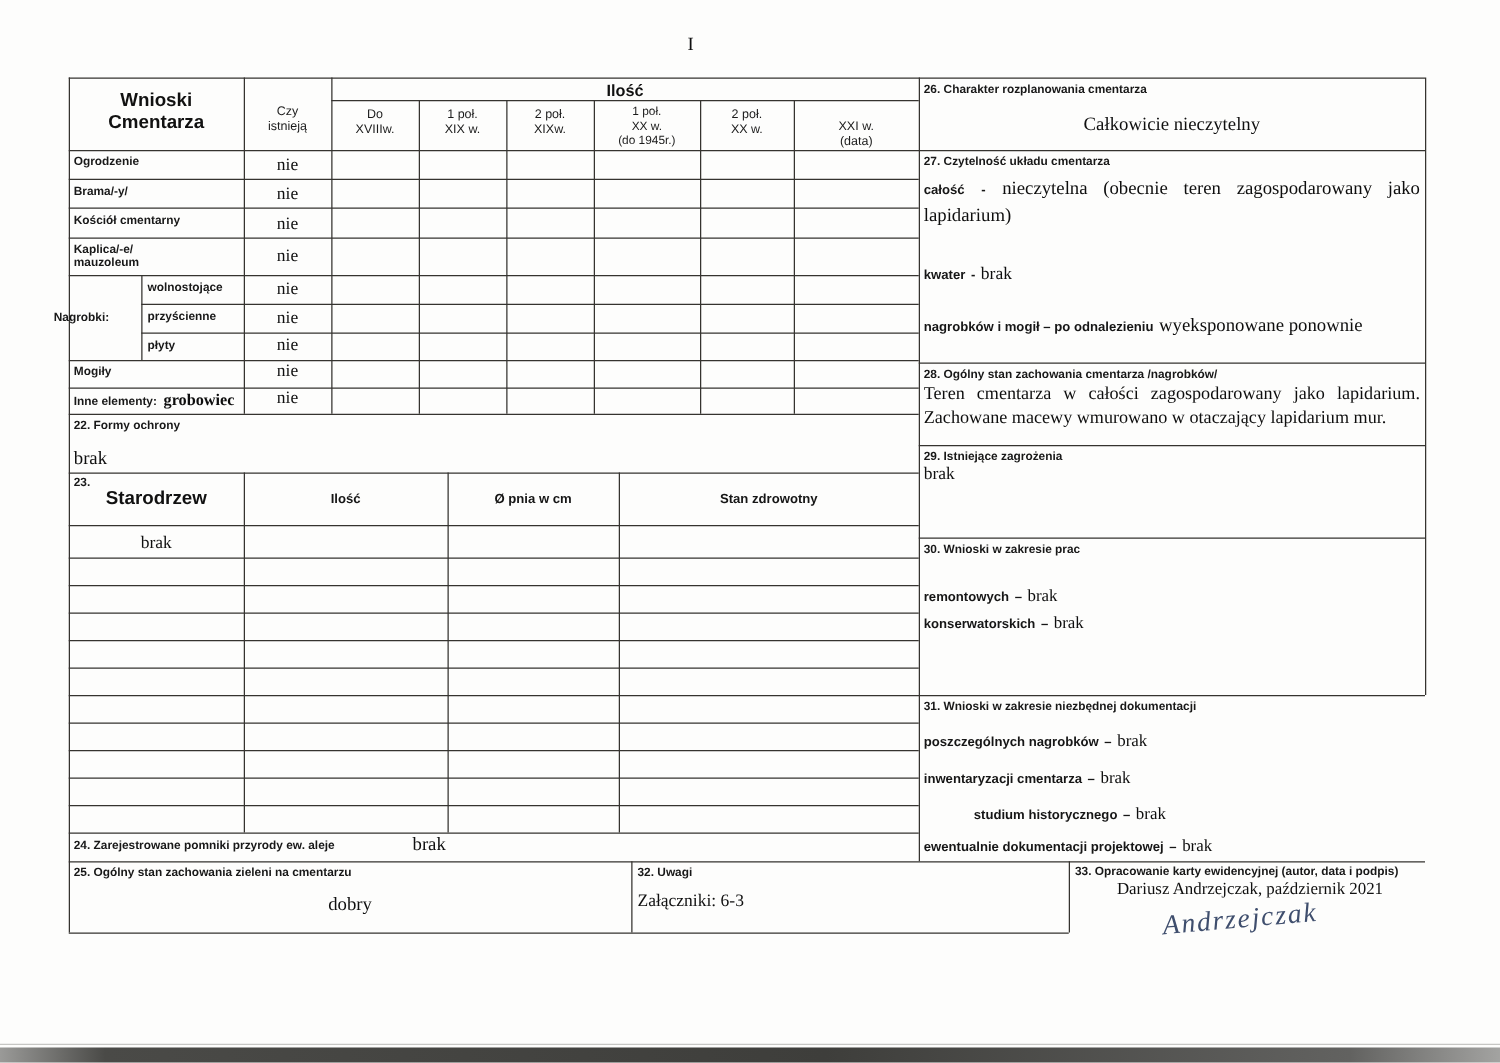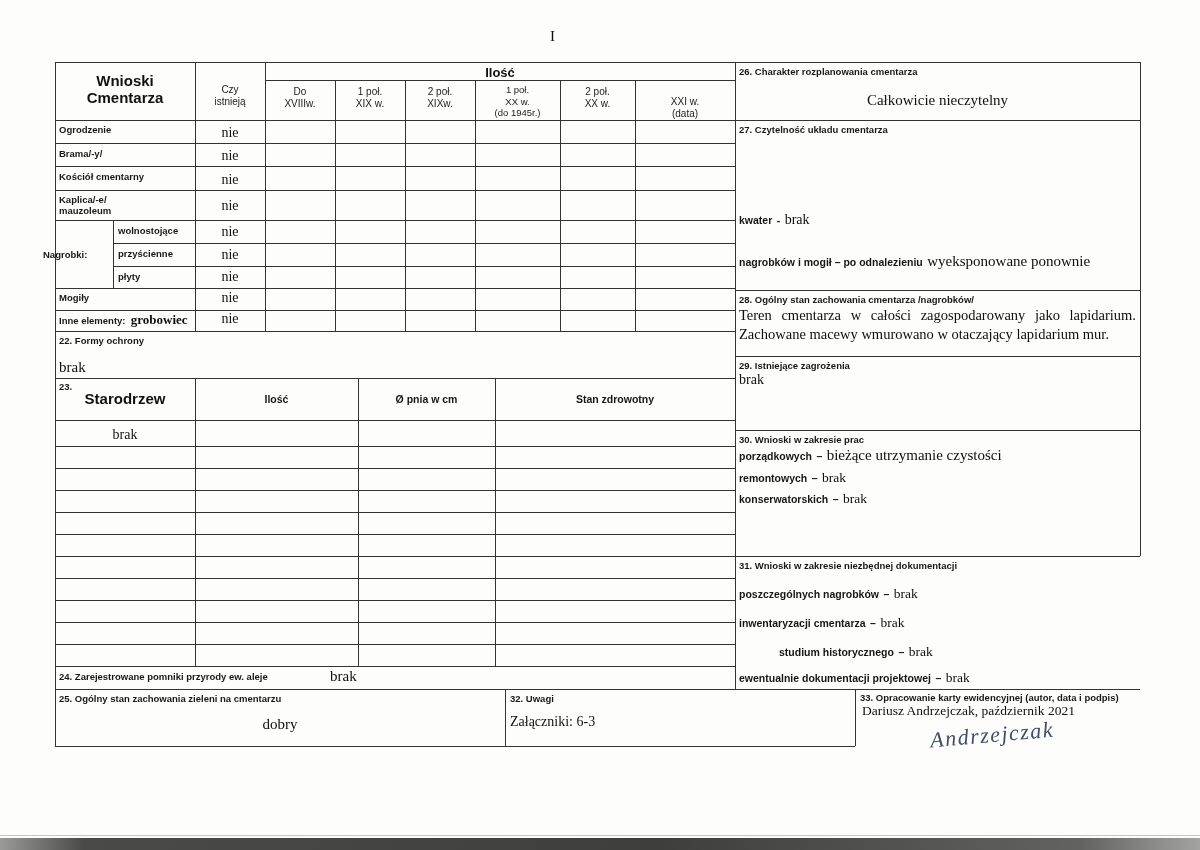--- a/index.html
+++ b/index.html
@@ -158,49 +158,49 @@
   <div class="lbl" style="left:59px;top:671px">24. Zarejestrowane pomniki przyrody ew. aleje</div>
   <div class="typed" style="left:330px;top:668px;font-size:15px">brak</div>
 
   <div class="lbl" style="left:59px;top:693px">25. Ogólny stan zachowania zieleni na cmentarzu</div>
   <div class="typed" style="left:55px;top:716px;width:450px;text-align:center;font-size:15px">dobry</div>
 
   <div class="lbl" style="left:510px;top:693px">32. Uwagi</div>
   <div class="typed" style="left:510px;top:714px;font-size:14px">Załączniki: 6-3</div>
 
   <div class="lbl" style="left:860px;top:692px;width:278px">33. Opracowanie karty ewidencyjnej (autor, data i podpis)</div>
-  <div class="typed" style="left:862px;top:703px;width:276px;text-align:left;font-size:13.5px">Dariusz Andrzejczak, październik 2021</div>
+  <div class="typed" style="left:862px;top:703px;width:276px;text-align:center;font-size:13.5px">Dariusz Andrzejczak, październik 2021</div>
   <div class="signature" style="left:930px;top:722px">Andrzejczak</div>
 
   <div class="lbl" style="left:739px;top:66px">26. Charakter rozplanowania cmentarza</div>
   <div class="typed" style="left:735px;top:92px;width:405px;text-align:center;font-size:15px">Całkowicie nieczytelny</div>
 
   <div class="lbl" style="left:739px;top:124px">27. Czytelność układu cmentarza</div>
+  <div class="entry just" style="left:739px;top:140px;width:397px;line-height:22px">
+    <span class="term">całość</span>
+    <span class="term">-</span>
+    <span class="ans">nieczytelna (obecnie teren zagospodarowany jako lapidarium)</span>
+  </div>
   <div class="entry" style="left:739px;top:210px">
     <span class="term">kwater</span>
     <span class="term">-</span>
     <span class="ans" style="font-size:14px">brak</span>
   </div>
   <div class="entry" style="left:739px;top:252px">
     <span class="term">nagrobków i mogił – po odnalezieniu</span>
     <span class="ans">wyeksponowane ponownie</span>
   </div>
 
   <div class="lbl" style="left:739px;top:294px">28. Ogólny stan zachowania cmentarza /nagrobków/</div>
   <div class="para just" style="left:739px;top:306px;width:397px;font-size:14.5px;line-height:19px">Teren cmentarza w całości zagospodarowany jako lapidarium. Zachowane macewy wmurowano w otaczający lapidarium mur.</div>
 
   <div class="lbl" style="left:739px;top:360px">29. Istniejące zagrożenia</div>
   <div class="typed" style="left:739px;top:372px;font-size:14px">brak</div>
 
   <div class="lbl" style="left:739px;top:434px">30. Wnioski w zakresie prac</div>
-  <div class="entry" style="left:739px;top:446px">
-    <span class="term">porządkowych</span>
-    <span class="term">–</span>
-    <span class="ans">bieżące utrzymanie czystości</span>
-  </div>
   <div class="entry" style="left:739px;top:468px">
     <span class="term">remontowych</span>
     <span class="term">–</span>
     <span class="ans-sm">brak</span>
   </div>
   <div class="entry" style="left:739px;top:489px">
     <span class="term">konserwatorskich</span>
     <span class="term">–</span>
     <span class="ans-sm">brak</span>
   </div>

